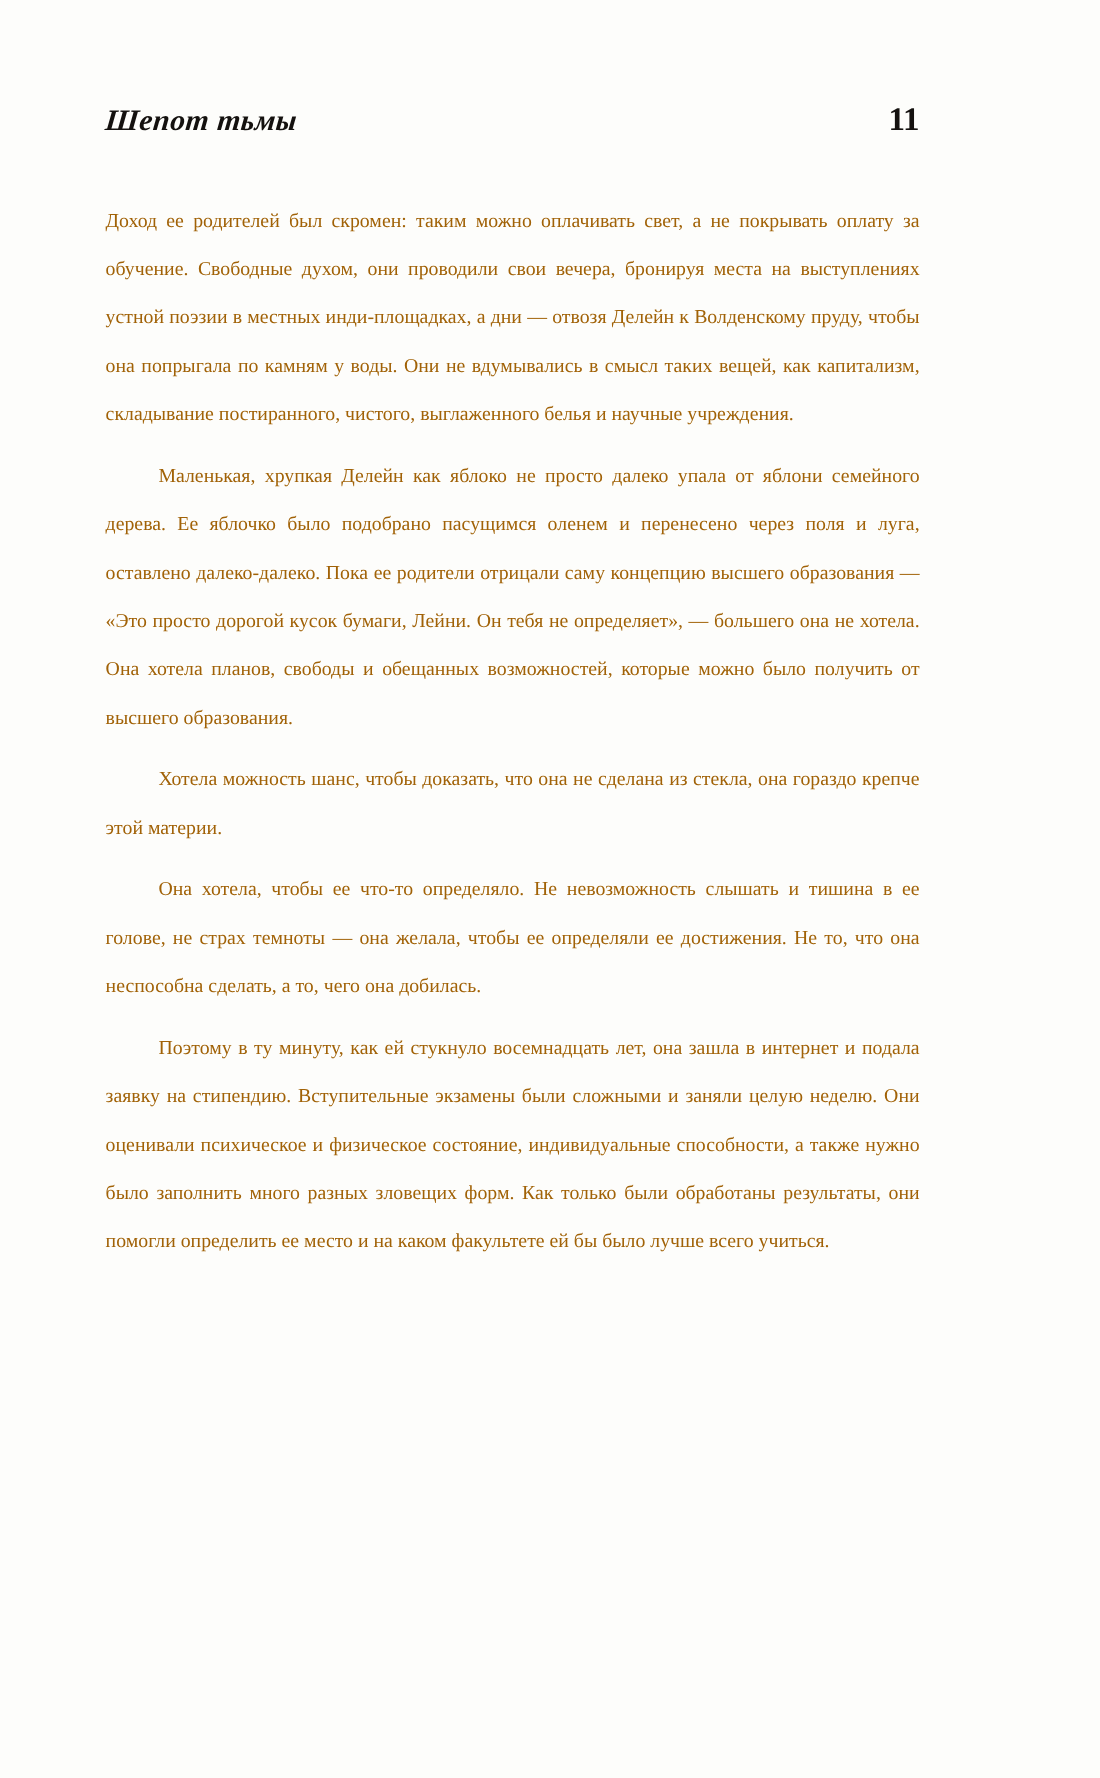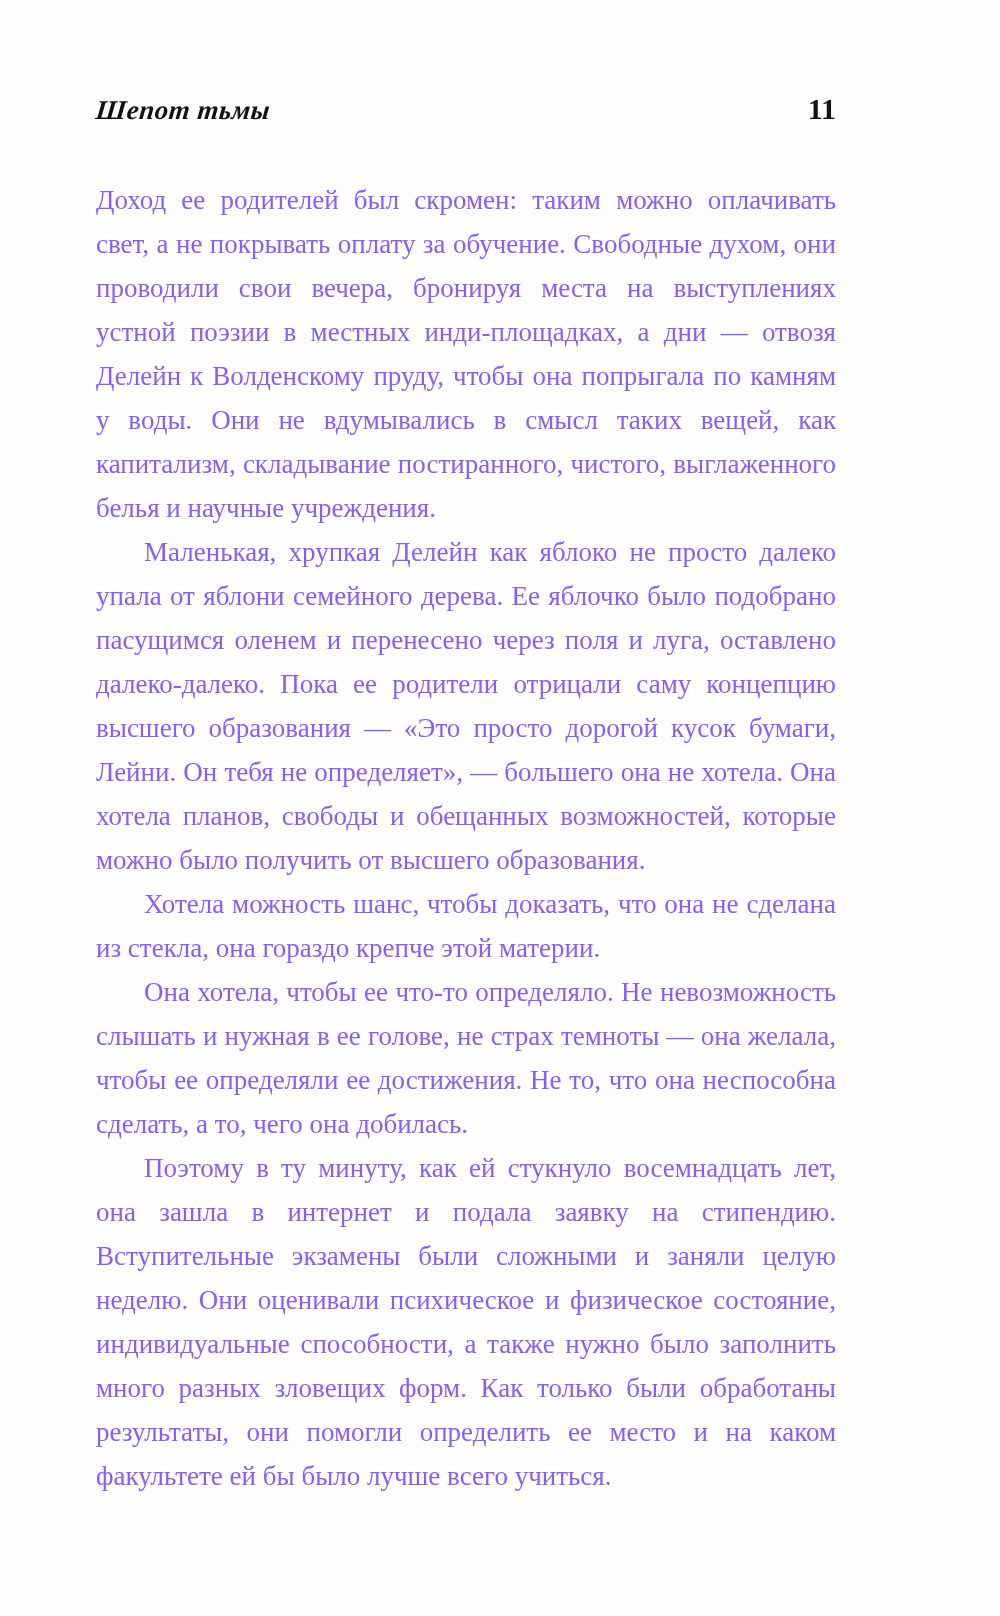--- a/index.html
+++ b/index.html
@@ -38,51 +38,51 @@
     transform: skewX(-6deg);
   }
   .page-number {
     font-family: "Liberation Serif", serif;
     font-size: 30px;
     font-weight: 700;
     color: #14110f;
   }
   .body-text {
     font-family: "Liberation Serif", serif;
-    font-size: 27px;
+    font-size: 18px;
     line-height: 44px;
-    color: #8b5cf6;
+    color: #a16207;
     text-align: justify;
     text-justify: inter-word;
     hyphens: manual;
   }
   .body-text p {
     margin: 0;
     text-indent: 0;
   }
   .body-text p.indent {
     text-indent: 48px;
   }
   .body-text p + p {
-    margin-top: 0;
+    margin-top: 12px;
   }
 </style>
 </head>
 <body>
 
 <div class="page">
   <div class="content">
 
     <div class="running-head">
       <div class="running-title">Шепот тьмы</div>
       <div class="page-number">11</div>
     </div>
 
     <div class="body-text">
       <p>Доход ее родителей был скромен: таким можно опла­чивать свет, а не покрывать оплату за обучение. Сво­бодные духом, они проводили свои вечера, бронируя места на выступлениях устной поэзии в местных ин­ди-площадках, а дни — отвозя Делейн к Волденскому пруду, чтобы она попрыгала по камням у воды. Они не вдумывались в смысл таких вещей, как капитализм, складывание постиранного, чистого, выглаженного бе­лья и научные учреждения.</p>
       <p class="indent">Маленькая, хрупкая Делейн как яблоко не просто далеко упала от яблони семейного дерева. Ее яблочко было подобрано пасущимся оленем и перенесено через поля и луга, оставлено далеко-далеко. Пока ее родите­ли отрицали саму концепцию высшего образования — «Это просто дорогой кусок бумаги, Лейни. Он тебя не определяет», — большего она не хотела. Она хотела планов, свободы и обещанных возможностей, которые можно было получить от высшего образования.</p>
       <p class="indent">Хотела можность шанс, чтобы доказать, что она не сделана из стекла, она гораздо крепче этой материи.</p>
-      <p class="indent">Она хотела, чтобы ее что-то определяло. Не невоз­можность слышать и нужная в ее голове, не страх тем­ноты — она желала, чтобы ее определяли ее достиже­ния. Не то, что она неспособна сделать, а то, чего она добилась.</p>
+      <p class="indent">Она хотела, чтобы ее что-то определяло. Не невоз­можность слышать и тишина в ее голове, не страх тем­ноты — она желала, чтобы ее определяли ее достиже­ния. Не то, что она неспособна сделать, а то, чего она добилась.</p>
       <p class="indent">Поэтому в ту минуту, как ей стукнуло восемнад­цать лет, она зашла в интернет и подала заявку на сти­пендию. Вступительные экзамены были сложными и заняли целую неделю. Они оценивали психическое и физическое состояние, индивидуальные способности, а также нужно было заполнить много разных злове­щих форм. Как только были обработаны результаты, они помогли определить ее место и на каком факульте­те ей бы было лучше всего учиться.</p>
     </div>
 
   </div>
 </div>
 
 </body></html>

